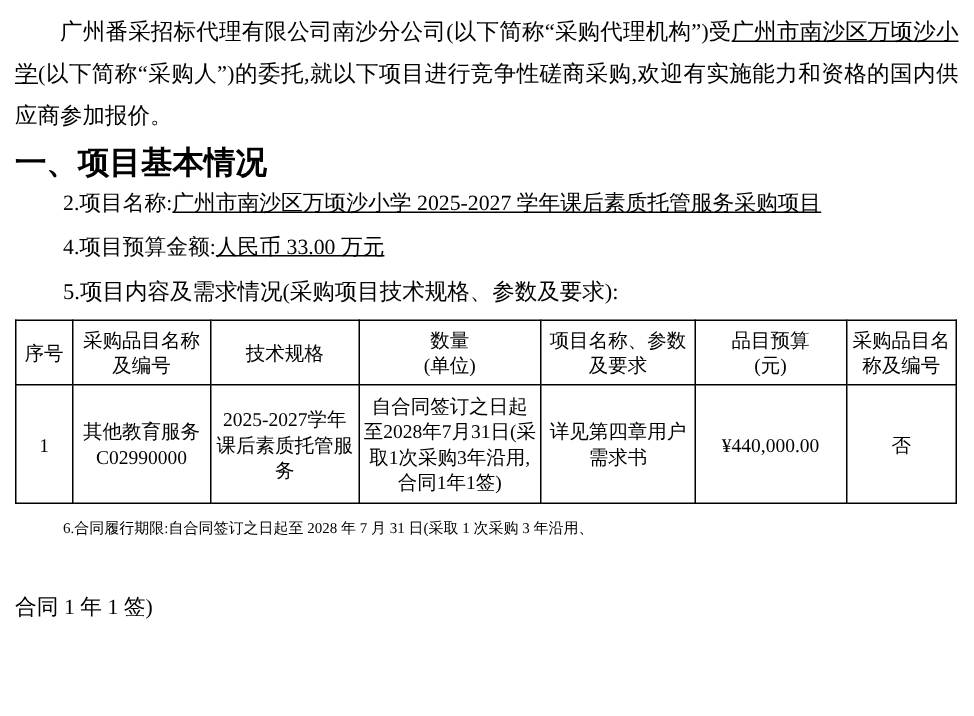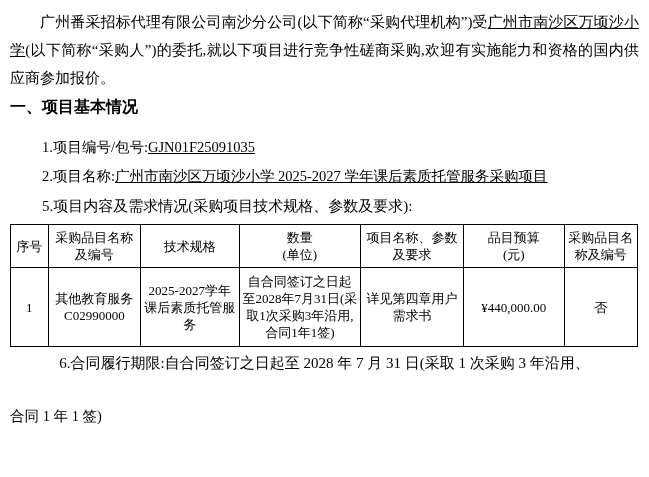--- a/index.html
+++ b/index.html
@@ -26,25 +26,24 @@
     line-height: 28px;
     text-align: justify;
     text-indent: 30px;
     margin: 0 0 2px 0;
     letter-spacing: 0px;
   }
   .u {
     text-decoration: underline;
   }
   .h1 {
-    font-size: 16px;
+    font-size: 21px;
     font-weight: bold;
     line-height: 28px;
-    margin: 2px 0 11px 0;
-    font-family: Liberation Mono, monospace;
+    margin: 2px 0 0 0;
   }
   .item {
     font-size: 14.5px;
     line-height: 29px;
     margin-left: 32px;
   }
   .item .val {
     text-decoration: underline;
   }
   .item-bold {
@@ -78,46 +77,46 @@
   }
   .col1 { width: 36px; }
   .col2 { width: 88px; }
   .col3 { width: 94px; }
   .col4 { width: 116px; }
   .col5 { width: 98px; }
   .col6 { width: 96px; }
   .col7 { width: 70px; }
 
   .tail {
-    font-size: 15px;
+    font-size: 10px;
     line-height: 29px;
+    margin-left: 32px;
     margin-top: 2px;
-    text-align: center;
   }
   .tail2 {
     font-size: 14.5px;
     line-height: 29px;
     margin-left: 0px;
     margin-top: 24px;
   }
 </style>
 </head>
 <body>
 
 <div class="page">
 
   <p class="para"><span>广州番采招标代理有限公司南沙分公司(以下简称“采购代理机构”)受</span><span class="u">广州市南沙区万顷沙小学</span><span>(以下简称“采购人”)的委托,就以下项目进行竞争性磋商采购,欢迎有实施能力和资格的国内供应商参加报价。</span></p>
 
   <div class="h1">一、项目基本情况</div>
 
-  <div class="item"><span>1.</span><span>项目编号/包号:</span><span class="val">GJN01F25091035</span></div>
 
   <div class="item"><span>2.</span><span>项目名称:</span><span class="val">广州市南沙区万顷沙小学 2025-2027 学年课后素质托管服务采购项目</span></div>
 
 
+  <div class="item"><span>4.</span><span>项目预算金额:</span><span class="val">人民币 33.00 万元</span></div>
 
   <div class="item-bold">5.项目内容及需求情况(采购项目技术规格、参数及要求):</div>
 
   <table class="spec">
     <colgroup>
       <col class="col1">
         <col class="col2">
         <col class="col3">
         <col class="col4">
         <col class="col5">

